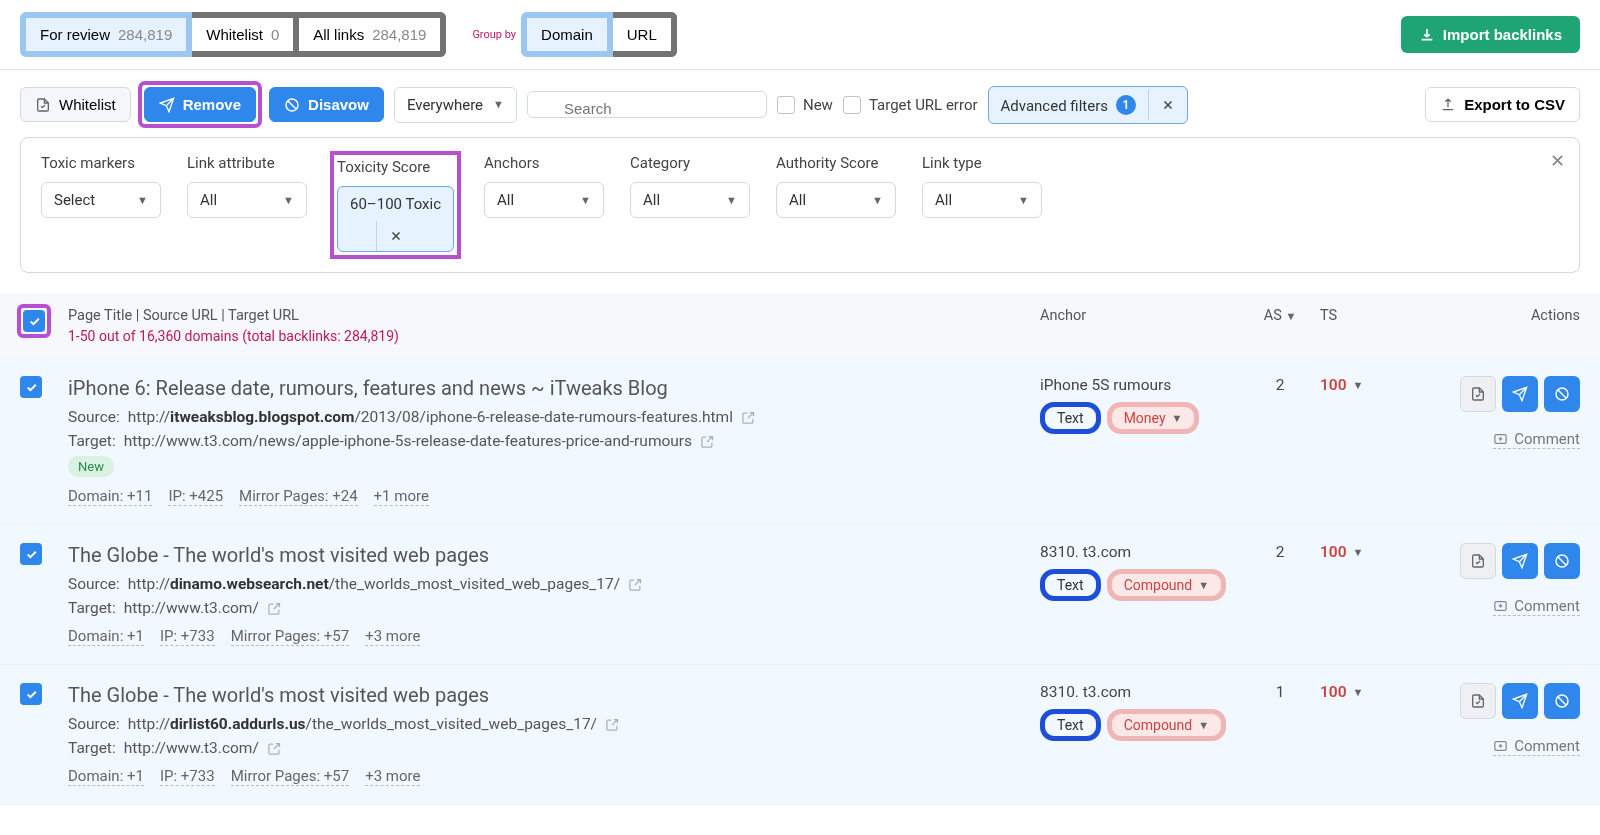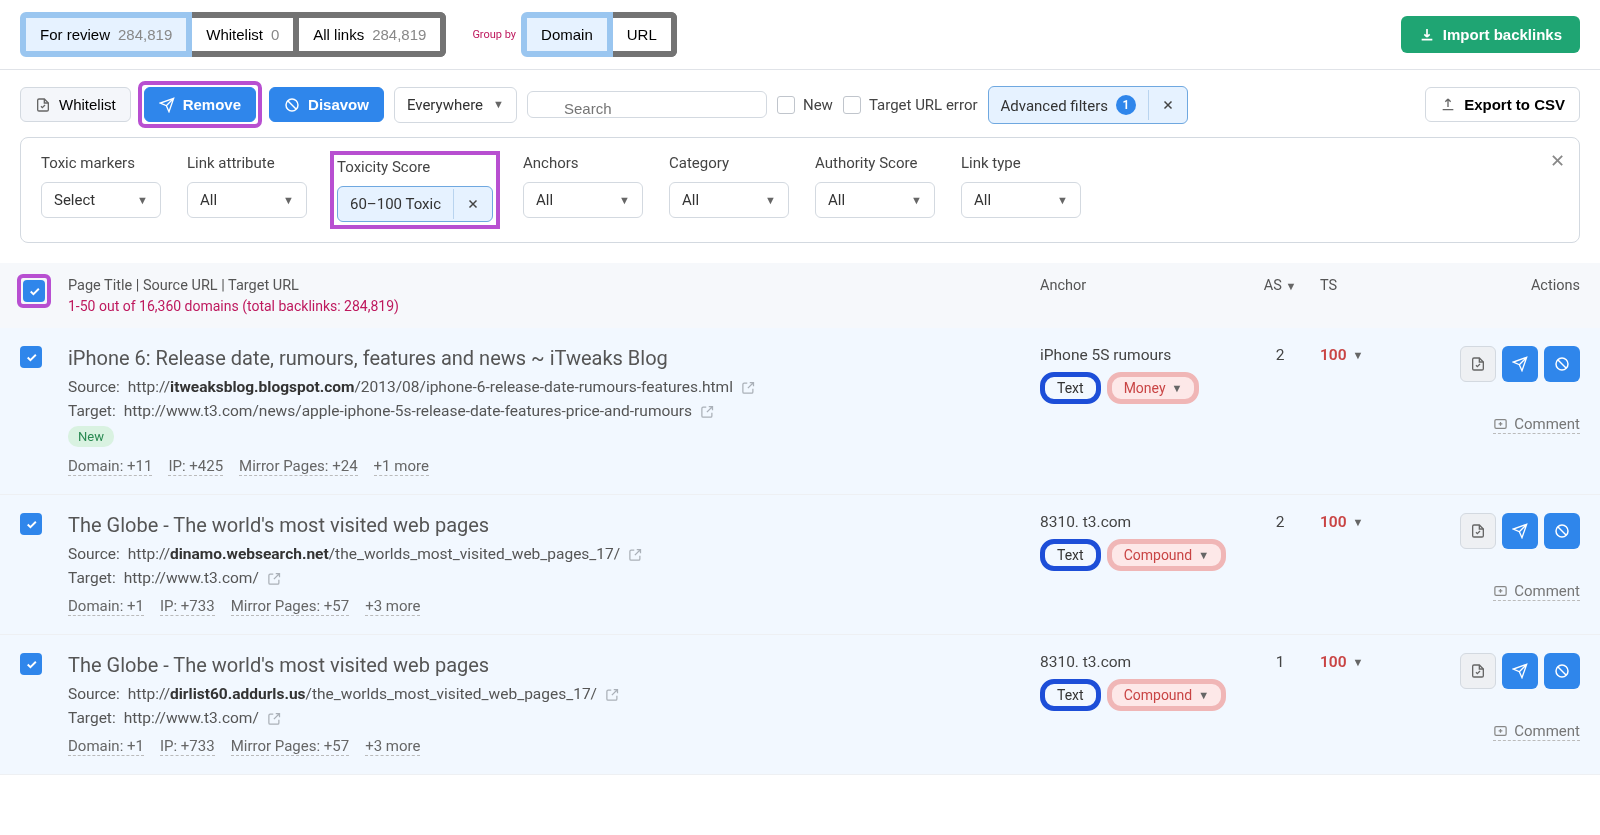--- a/index.html
+++ b/index.html
@@ -26,21 +26,21 @@
 .checkbox-label { display: inline-flex; align-items: center; gap: 8px; font-size: 15px; color: #444; cursor: pointer; }
 .adv-filter { border: 1px solid #6fa8e0; background: #e6f2ff; border-radius: 6px; display: inline-flex; align-items: center; overflow: hidden; }
 .adv-filter-main { padding: 8px 12px; display: inline-flex; align-items: flex-end; gap: 8px; font-size: 15px; }
 .adv-badge { background: #2f86eb; color: #fff; border-radius: 50%; width: 20px; height: 20px; display: inline-flex; align-items: center; justify-content: center; font-size: 12px; font-weight: 600; }
 .adv-close { border-left: 1px solid #b9d4ef; padding: 8px 12px; cursor: pointer; }
 .export-btn { margin-left: auto; border: 1px solid #d3d9e0; background: #fff; border-radius: 6px; padding: 8px 14px; font-size: 15px; font-weight: 600; display: inline-flex; align-items: center; gap: 8px; cursor: pointer; }
 .filter-panel { margin: 12px 20px 0; border: 1px solid #d3d9e0; border-radius: 8px; padding: 16px 20px; display: flex; gap: 26px; position: relative; }
 .filter-col { display: flex; flex-direction: column; gap: 10px; }
 .filter-label { font-size: 15px; color: #444; }
 .filter-dd { border: 1px solid #d3d9e0; border-radius: 6px; padding: 8px 12px; font-size: 15px; display: inline-flex; align-items: center; justify-content: space-between; gap: 14px; cursor: pointer; background: #fff; min-width: 120px; }
-.tox-box { border: 1px solid #6fa8e0; background: #e6f2ff; border-radius: 6px; display: inline-flex; align-items: center; overflow: hidden; }
+.tox-box { border: 1px solid #6fa8e0; background: #e6f2ff; border-radius: 6px; display: inline-flex; align-items: center; overflow: hidden; flex-direction: column; }
 .tox-text { padding: 8px 12px; font-size: 15px; }
 .tox-close { border-left: 1px solid #b9d4ef; padding: 8px 12px; cursor: pointer; }
 .panel-close { position: absolute; top: 12px; right: 14px; cursor: pointer; color: #888; font-size: 18px; }
 .table-header { display: flex; align-items: flex-start; padding: 14px 20px; background: #f6f8fb; margin-top: 20px; }
 .col-check { width: 48px; flex-shrink: 0; }
 .col-main { flex: 1; min-width: 0; }
 .col-anchor { width: 200px; flex-shrink: 0; }
 .col-as { width: 80px; text-align: center; flex-shrink: 0; }
 .col-ts { width: 110px; text-align: left; flex-shrink: 0; }
 .col-actions { width: 150px; text-align: right; flex-shrink: 0; }
@@ -59,21 +59,21 @@
 .anchor-badges { display: flex; flex-wrap: wrap; gap: 6px; }
 .badge { border: 5px solid #1d4ed8; border-radius: 14px; padding: 3px 12px; font-size: 14px; display: inline-flex; align-items: center; gap: 6px; }
 .badge.money { border-color: #f0b6b6; background: #fde8e8; color: #c94444; }
 .badge.compound { border-color: #f0b6b6; background: #fde8e8; color: #c94444; }
 .as-val { font-size: 15.5px; color: #444; }
 .ts-val { color: #c94444; font-size: 15.5px; font-weight: 600; display: inline-flex; align-items: center; gap: 6px; }
 .action-buttons { display: flex; gap: 6px; justify-content: flex-end; }
 .icon-btn { width: 36px; height: 36px; border-radius: 6px; display: inline-flex; align-items: center; justify-content: center; cursor: pointer; border: none; }
 .icon-btn.gray { background: #eef0f3; border: 1px solid #d3d9e0; color: #666; }
 .icon-btn.blue { background: #2f86eb; color: #fff; }
-.comment-link { color: #777; font-size: 15px; margin-top: 23px; display: inline-flex; align-items: center; gap: 6px; border-bottom: 1px dashed #bbb; cursor: pointer; float: right; }
+.comment-link { color: #777; font-size: 15px; margin-top: 8px; display: inline-flex; align-items: center; gap: 6px; border-bottom: 1px dashed #bbb; cursor: pointer; float: right; }
 .chev { font-size: 11px; color: #666; }
 svg { display: block; }
 </style>
 </head>
 <body>
 
 <div class="top-bar">
   <button class="tab-btn first active">
     <span>For review</span>
     <span class="tab-count">284,819</span>

